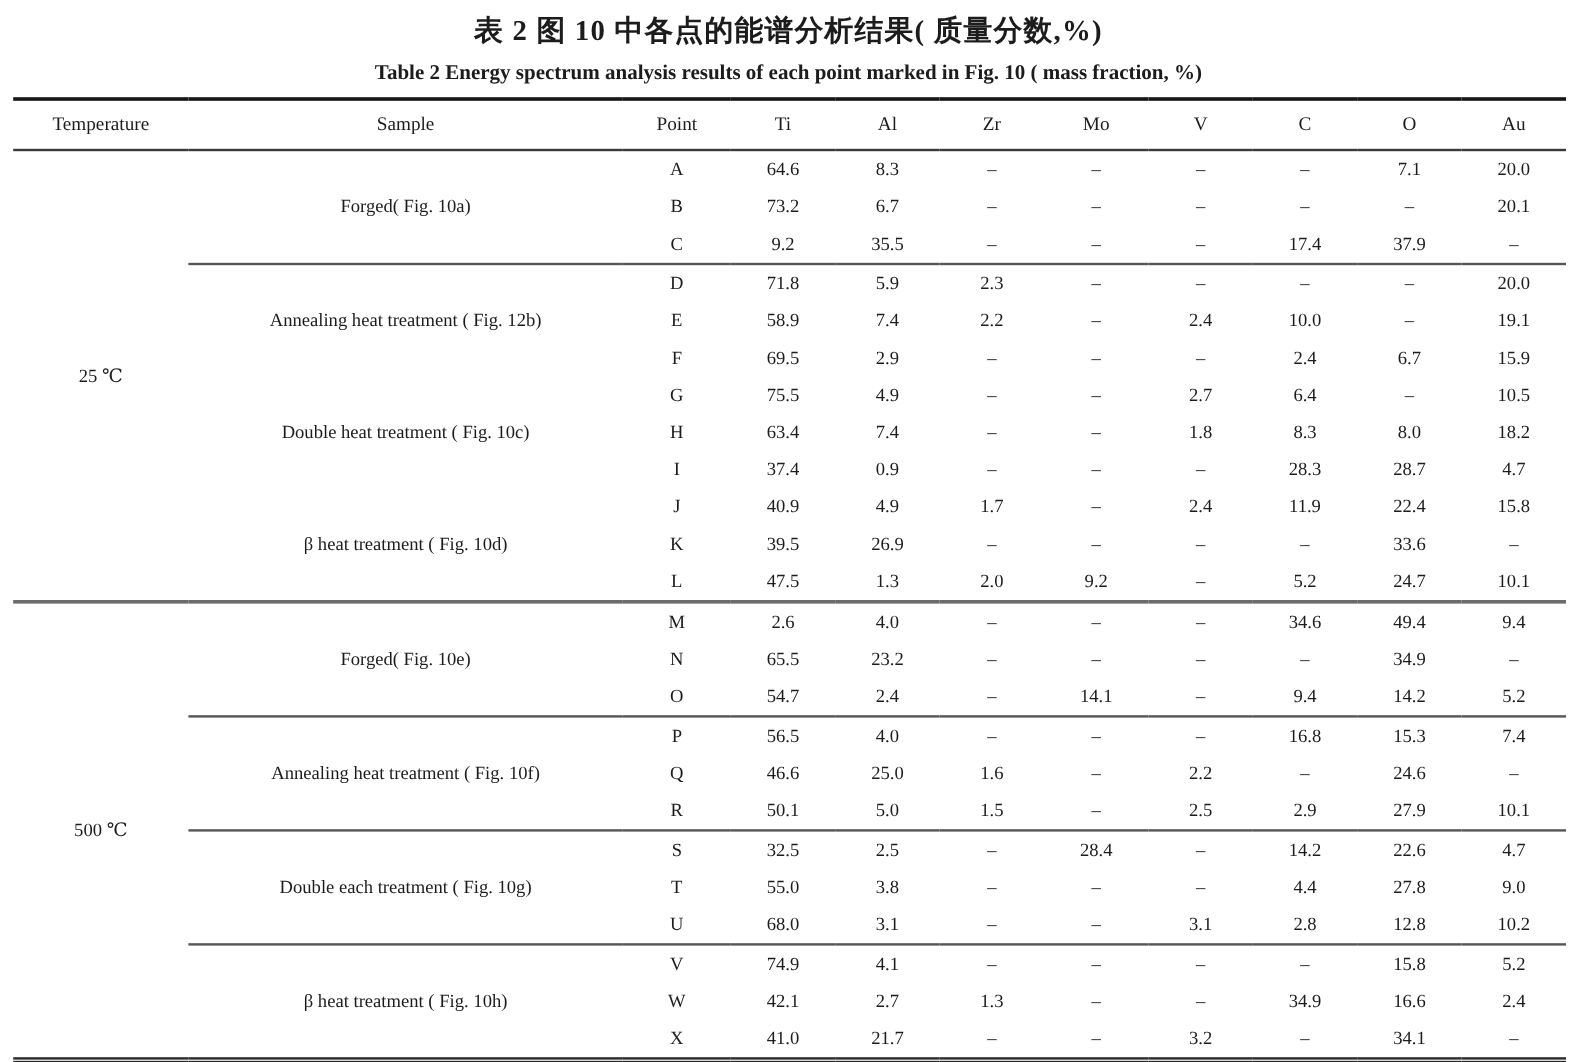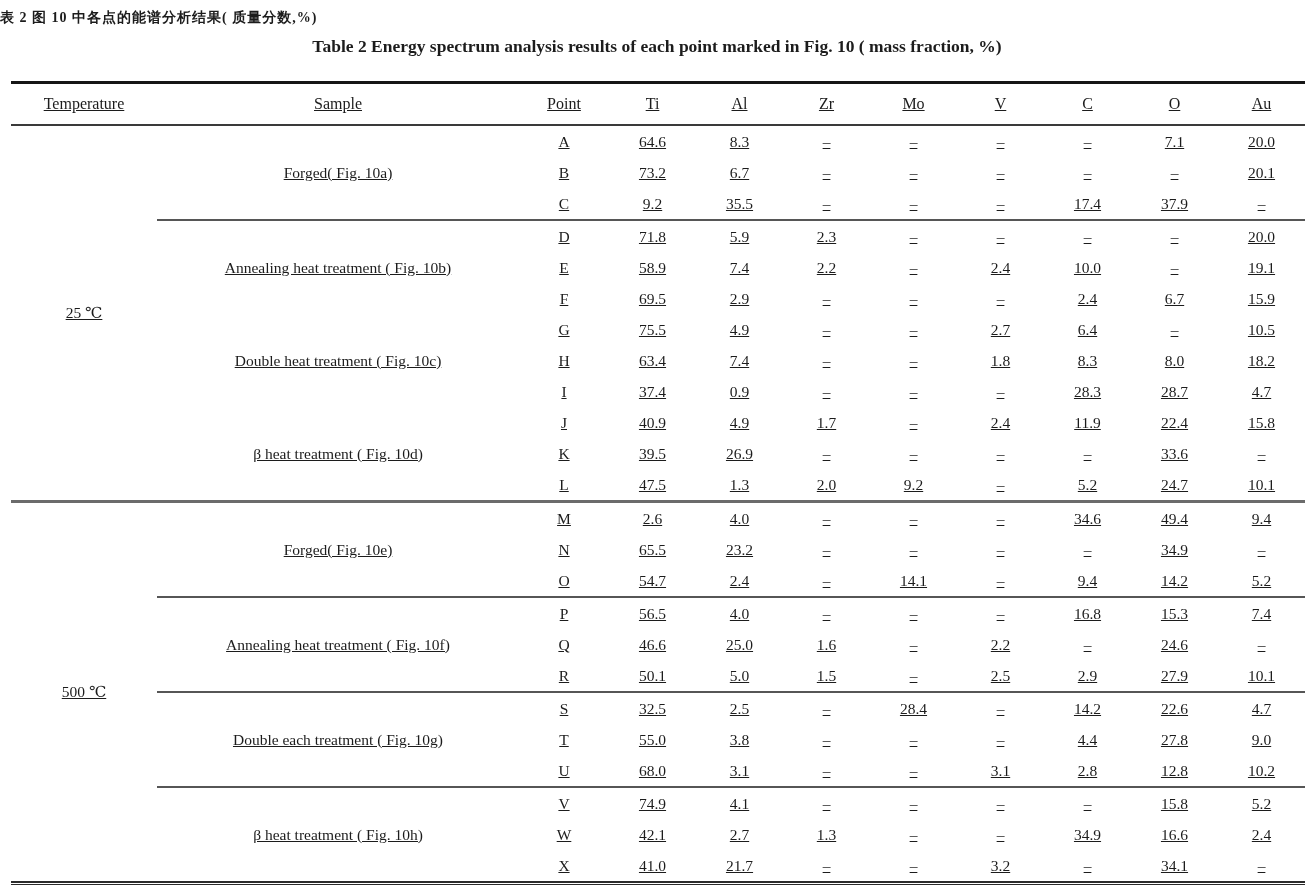--- a/index.html
+++ b/index.html
@@ -11,40 +11,39 @@
     overflow: hidden;
     font-family: "Liberation Serif", "DejaVu Serif", serif;
     color: #1c1c1c;
   }
   .page {
     width: 1314px;
     height: 885px;
     position: relative;
   }
   .title-cn {
-    text-align: left;
+    text-align: center;
     font-weight: bold;
-    font-size: 14px;
+    font-size: 24px;
     padding-top: 9px;
     letter-spacing: 1px;
   }
   .title-en {
     text-align: center;
     font-weight: bold;
     font-size: 17.5px;
     padding-top: 9px;
-    padding-bottom: 24px;
+    padding-bottom: 10px;
   }
   table.energy {
     border-collapse: collapse;
     table-layout: fixed;
     margin-left: 11px;
     width: 1294px;
     border-bottom: 5px double #2b2b2b;
-    text-decoration: underline;
   }
   table.energy thead tr {
     border-top: 3px solid #161616;
     border-bottom: 2px solid #3a3a3a;
   }
   table.energy th {
     font-weight: normal;
     font-size: 16px;
     height: 40px;
     text-align: center;
@@ -131,21 +130,21 @@
           <td>9.2</td>
           <td>35.5</td>
           <td class="dash">–</td>
           <td class="dash">–</td>
           <td class="dash">–</td>
           <td>17.4</td>
           <td>37.9</td>
           <td class="dash">–</td>
         </tr>
         <tr class="sep-top">
-          <td rowspan="3">Annealing heat treatment ( Fig. 10b)</td>
+          <td rowspan="3">Annealing heat treatment ( Fig. 12b)</td>
           <td>D</td>
           <td>71.8</td>
           <td>5.9</td>
           <td>2.3</td>
           <td class="dash">–</td>
           <td class="dash">–</td>
           <td class="dash">–</td>
           <td class="dash">–</td>
           <td>20.0</td>
         </tr>

